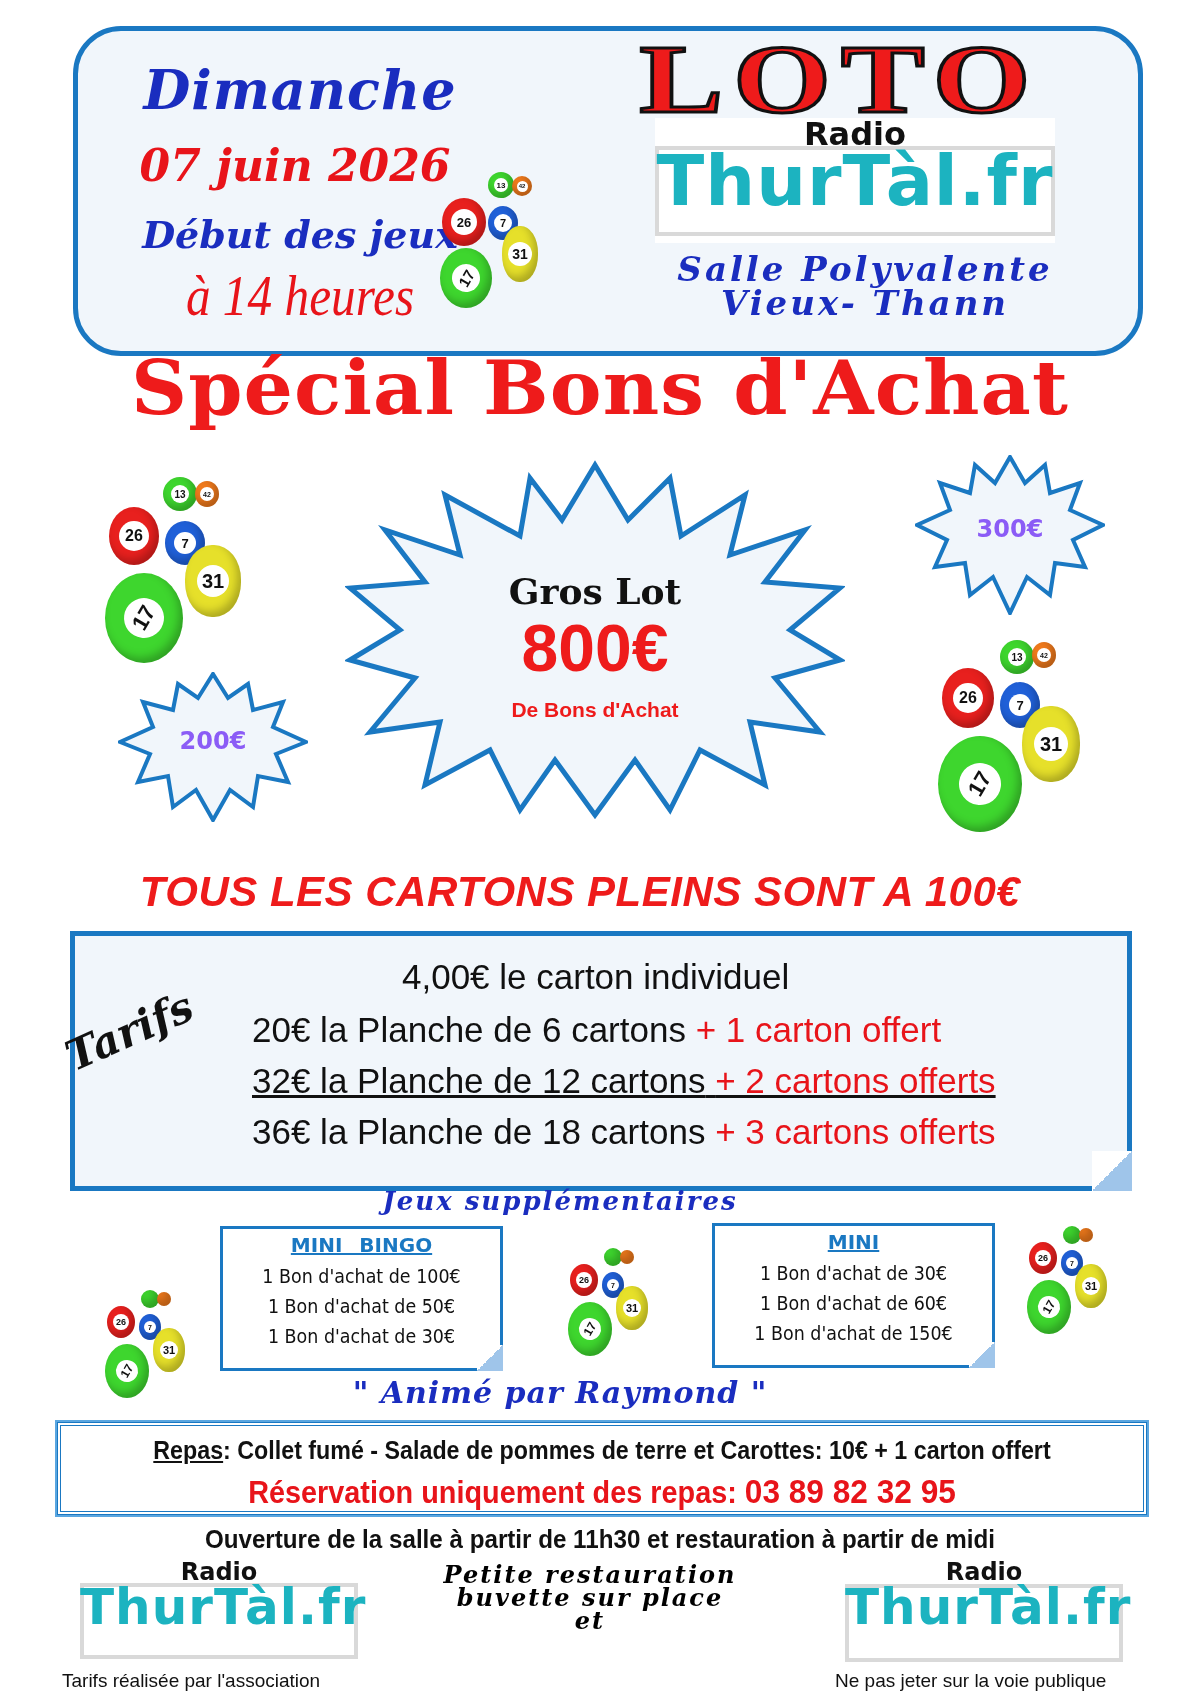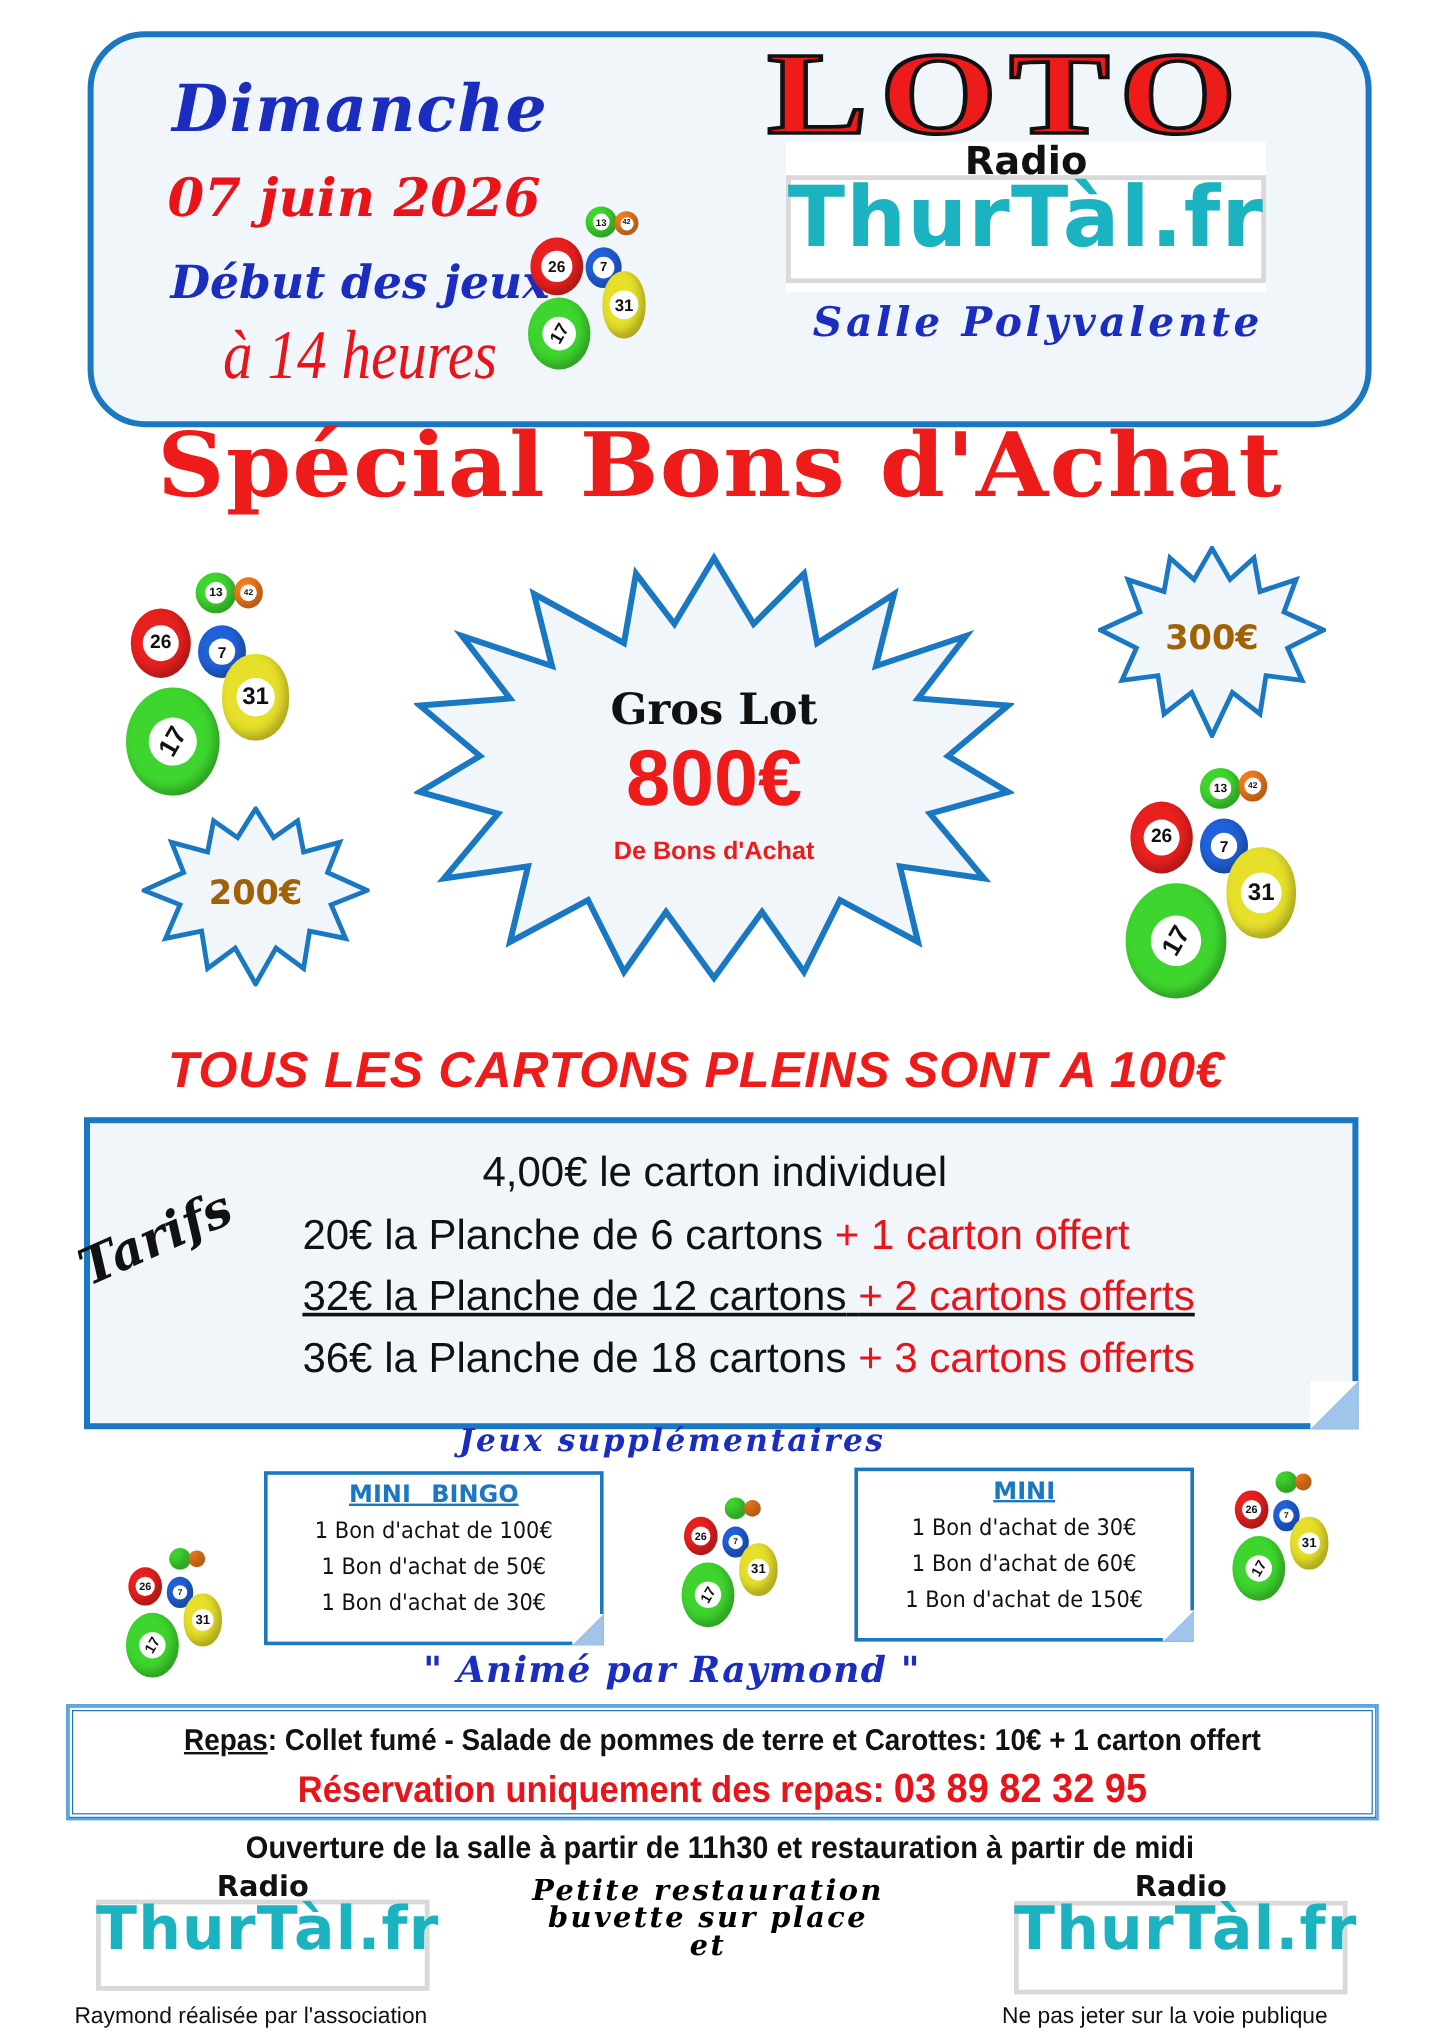--- a/index.html
+++ b/index.html
@@ -83,21 +83,21 @@
     color: #ee1b1b; letter-spacing: 1px; transform: scaleX(1.05);
   }
 
   .burst { position: absolute; }
   .burst svg { position: absolute; left: 0; top: 0; }
   .burst .txt { position: absolute; left: 0; right: 0; text-align: center; }
 
   .gros-title { font-family: "DejaVu Serif", serif; font-weight: bold; font-size: 36px; color: #111; }
   .gros-amount { font-family: "Liberation Sans", sans-serif; font-weight: bold; font-size: 66px; color: #ee1b1b; }
   .gros-sub { font-family: "Liberation Sans", sans-serif; font-weight: bold; font-size: 21px; color: #ee1b1b; }
-  .small-amount { font-family: "DejaVu Sans", sans-serif; font-weight: bold; font-size: 28px; color: #a16207; }
+  .small-amount { font-family: "DejaVu Sans", sans-serif; font-weight: bold; font-size: 24px; color: #8b5cf6; }
 
   .tous {
     left: 60px; top: 868px; width: 1040px; text-align: center;
     font-family: "Liberation Sans", sans-serif; font-weight: bold; font-style: italic;
     font-size: 42px; color: #ee1b1b; letter-spacing: 0.5px;
   }
 
   
   .tarifs-box {
     left: 70px; top: 931px; width: 1062px; height: 260px;
@@ -215,20 +215,21 @@
 <div class="abs loto">LOTO</div>
 
 <div class="abs logo logo-main">
   <div class="frame"></div>
   <div class="radio">Radio</div>
   <div class="name">ThurTàl.fr</div>
 </div>
 
 <div class="abs salle">
   <div>Salle Polyvalente</div>
+  <div>Vieux- Thann</div>
 </div>
 
 <div class="abs special">Spécial Bons d'Achat</div>
 
 <div class="balls" style="left:105px;top:477px;width:140px;height:180px;">
   <div class="ball" style="left:58px;top:0px;width:34px;height:34px;background:#3ed62e;">
       <div class="num" style="width:18px;height:18px;font-size:10px;">13</div>
     </div>
   <div class="ball" style="left:90px;top:4px;width:24px;height:26px;background:#f07a1c;">
       <div class="num" style="width:14px;height:14px;font-size:7px;">42</div>
@@ -399,14 +400,14 @@
   <div>buvette sur place</div>
   <div>et</div>
 </div>
 
 <div class="abs logo logo-small" style="left:845px;top:1560px;width:278px;height:108px;">
   <div class="frame"></div>
   <div class="radio">Radio</div>
   <div class="name">ThurTàl.fr</div>
 </div>
 
-<div class="abs footer-left">Raymond réalisée par l'association</div>
+<div class="abs footer-left">Tarifs réalisée par l'association</div>
 <div class="abs footer-right">Ne pas jeter sur la voie publique</div>
 
 </body></html>

